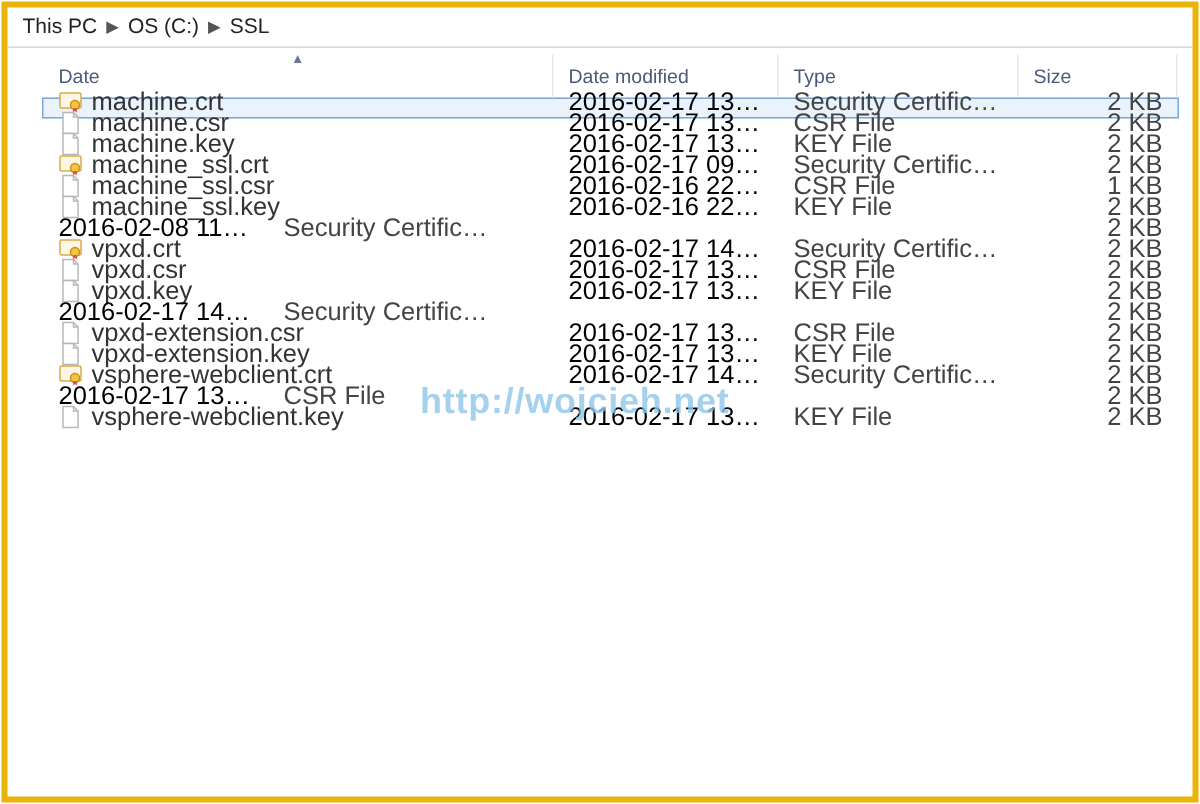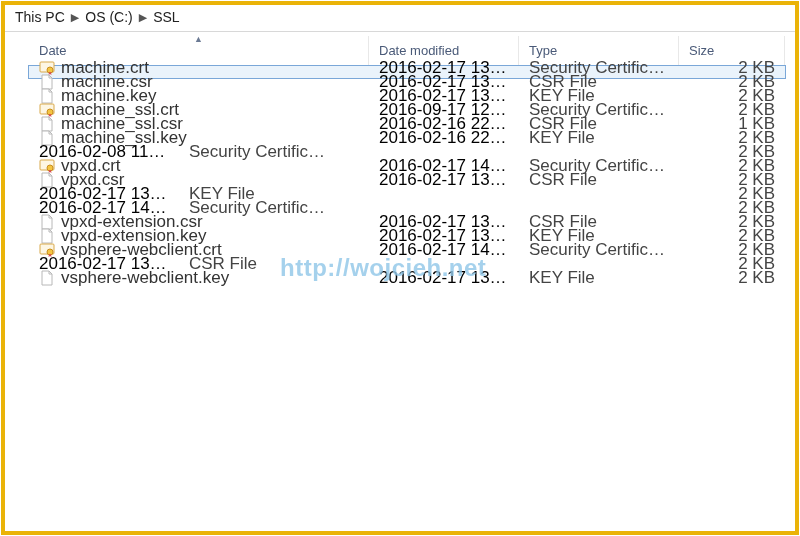--- a/index.html
+++ b/index.html
@@ -178,21 +178,21 @@
           <div class="cell cell-name">
             <span class="icon">
               <svg width="16" height="16" viewBox="0 0 16 16">
                 <rect x="1" y="2" width="14" height="10" rx="1" fill="#fdf6e3" stroke="#d9a94a"></rect>
                 <circle cx="11" cy="10" r="3" fill="#f4c542" stroke="#c98f1e"></circle>
                 <path d="M10 12 L9.5 15 L11 14 L12.5 15 L12 12 Z" fill="#d9534f"></path>
               </svg>
             </span>
             <span>machine_ssl.crt</span>
           </div>
-          <div class="cell cell-date">2016-09-17 12:26</div>
+          <div class="cell cell-date">2016-02-17 09:26</div>
           <div class="cell cell-type">Security Certificate</div>
           <div class="cell cell-size">2 KB</div>
         </div>
         <div class="row">
           <div class="cell cell-name">
             <span class="icon">
               <svg width="16" height="16" viewBox="0 0 16 16">
                 <path d="M3 1 h7 l3 3 v11 h-10 z" fill="#ffffff" stroke="#b8b8b8"></path>
                 <path d="M10 1 v3 h3" fill="none" stroke="#b8b8b8"></path>
               </svg>
@@ -245,20 +245,29 @@
                 <path d="M10 1 v3 h3" fill="none" stroke="#b8b8b8"></path>
               </svg>
             </span>
             <span>vpxd.csr</span>
           </div>
           <div class="cell cell-date">2016-02-17 13:57</div>
           <div class="cell cell-type">CSR File</div>
           <div class="cell cell-size">2 KB</div>
         </div>
         <div class="row">
+          <div class="cell cell-name">
+            <span class="icon">
+              <svg width="16" height="16" viewBox="0 0 16 16">
+                <path d="M3 1 h7 l3 3 v11 h-10 z" fill="#ffffff" stroke="#b8b8b8"></path>
+                <path d="M10 1 v3 h3" fill="none" stroke="#b8b8b8"></path>
+              </svg>
+            </span>
+            <span>vpxd.key</span>
+          </div>
           <div class="cell cell-date">2016-02-17 13:57</div>
           <div class="cell cell-type">KEY File</div>
           <div class="cell cell-size">2 KB</div>
         </div>
         <div class="row">
           <div class="cell cell-date">2016-02-17 14:01</div>
           <div class="cell cell-type">Security Certificate</div>
           <div class="cell cell-size">2 KB</div>
         </div>
         <div class="row">

